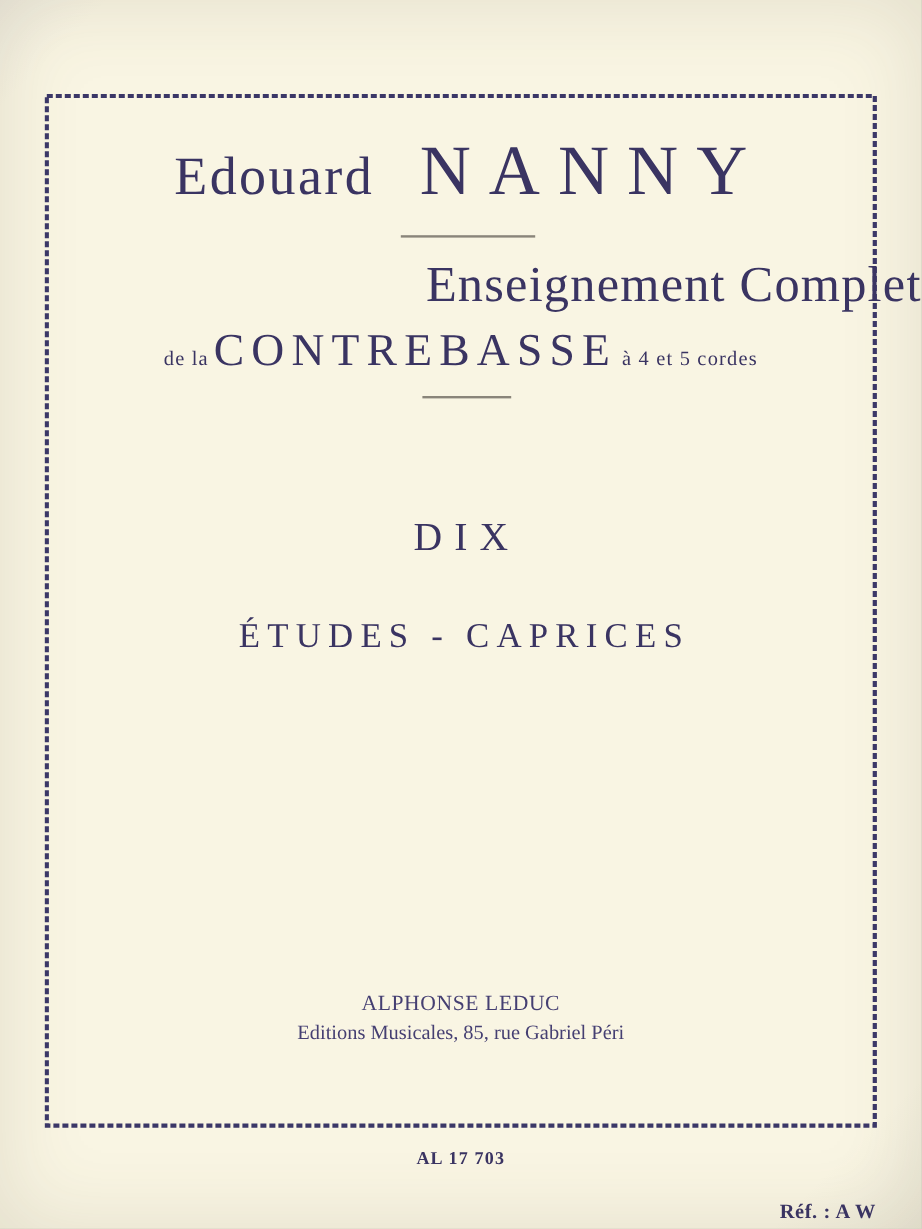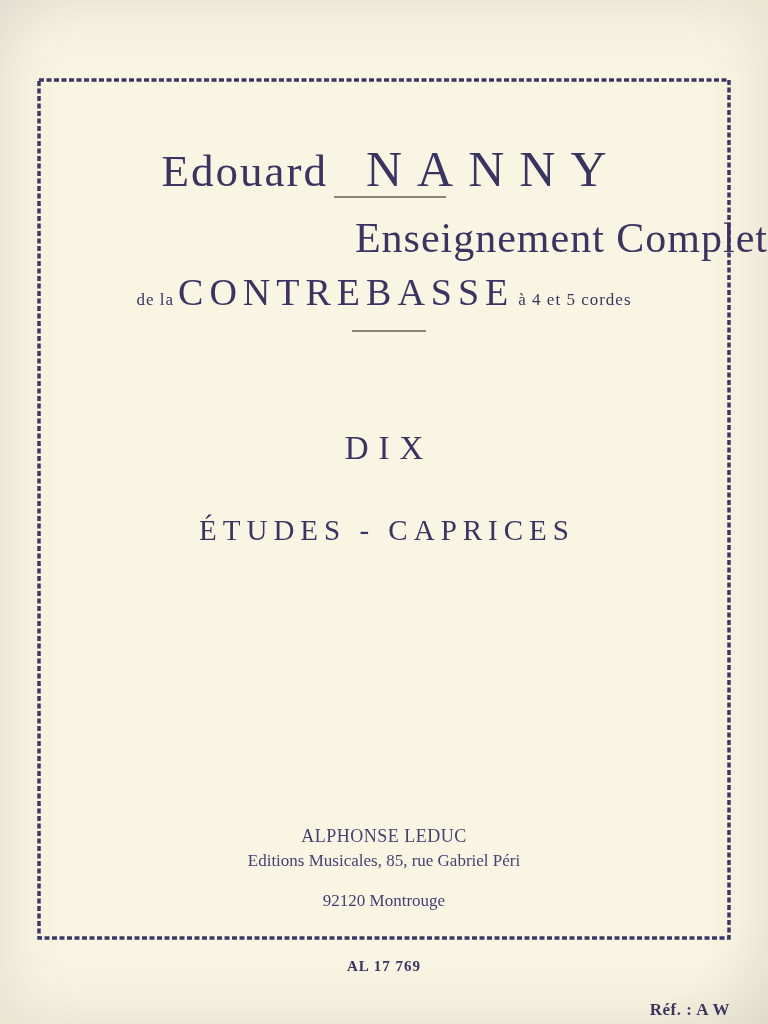--- a/index.html
+++ b/index.html
@@ -32,24 +32,23 @@
     justify-content: center;
     align-items: baseline;
     gap: 38px;
     white-space: nowrap;
   }
   .author-first {
     font-size: 45px;
     letter-spacing: 2px;
   }
   .author-last {
-    font-size: 50px;
+    font-size: 59px;
     letter-spacing: 15px;
     margin-right: -15px;
-    margin-top: 32px;
   }
   .rule {
     position: absolute;
     height: 2px;
     background: #8a857a;
   }
   .rule-top    { top: 196px; left: 334px; width: 112px; }
   .rule-bottom { top: 330px; left: 352px; width: 74px; }
   .series-title {
     position: absolute;
@@ -168,20 +167,19 @@
 
   <div class="rule rule-bottom"></div>
 
   <div class="work-count">DIX</div>
 
   <div class="work-title">ÉTUDES - CAPRICES</div>
 
   <div class="publisher-block">
     <div class="publisher-name">ALPHONSE LEDUC</div>
     <div class="publisher-address">Editions Musicales, 85, rue Gabriel Péri</div>
-    <div class="publisher-city">92120 Montrouge</div>
   </div>
 
-  <div class="plate-number">AL 17 769</div>
+  <div class="plate-number">AL 17 703</div>
 
   <div class="reference-code">Réf. : A W</div>
 
 </div>
 
 </body></html>

